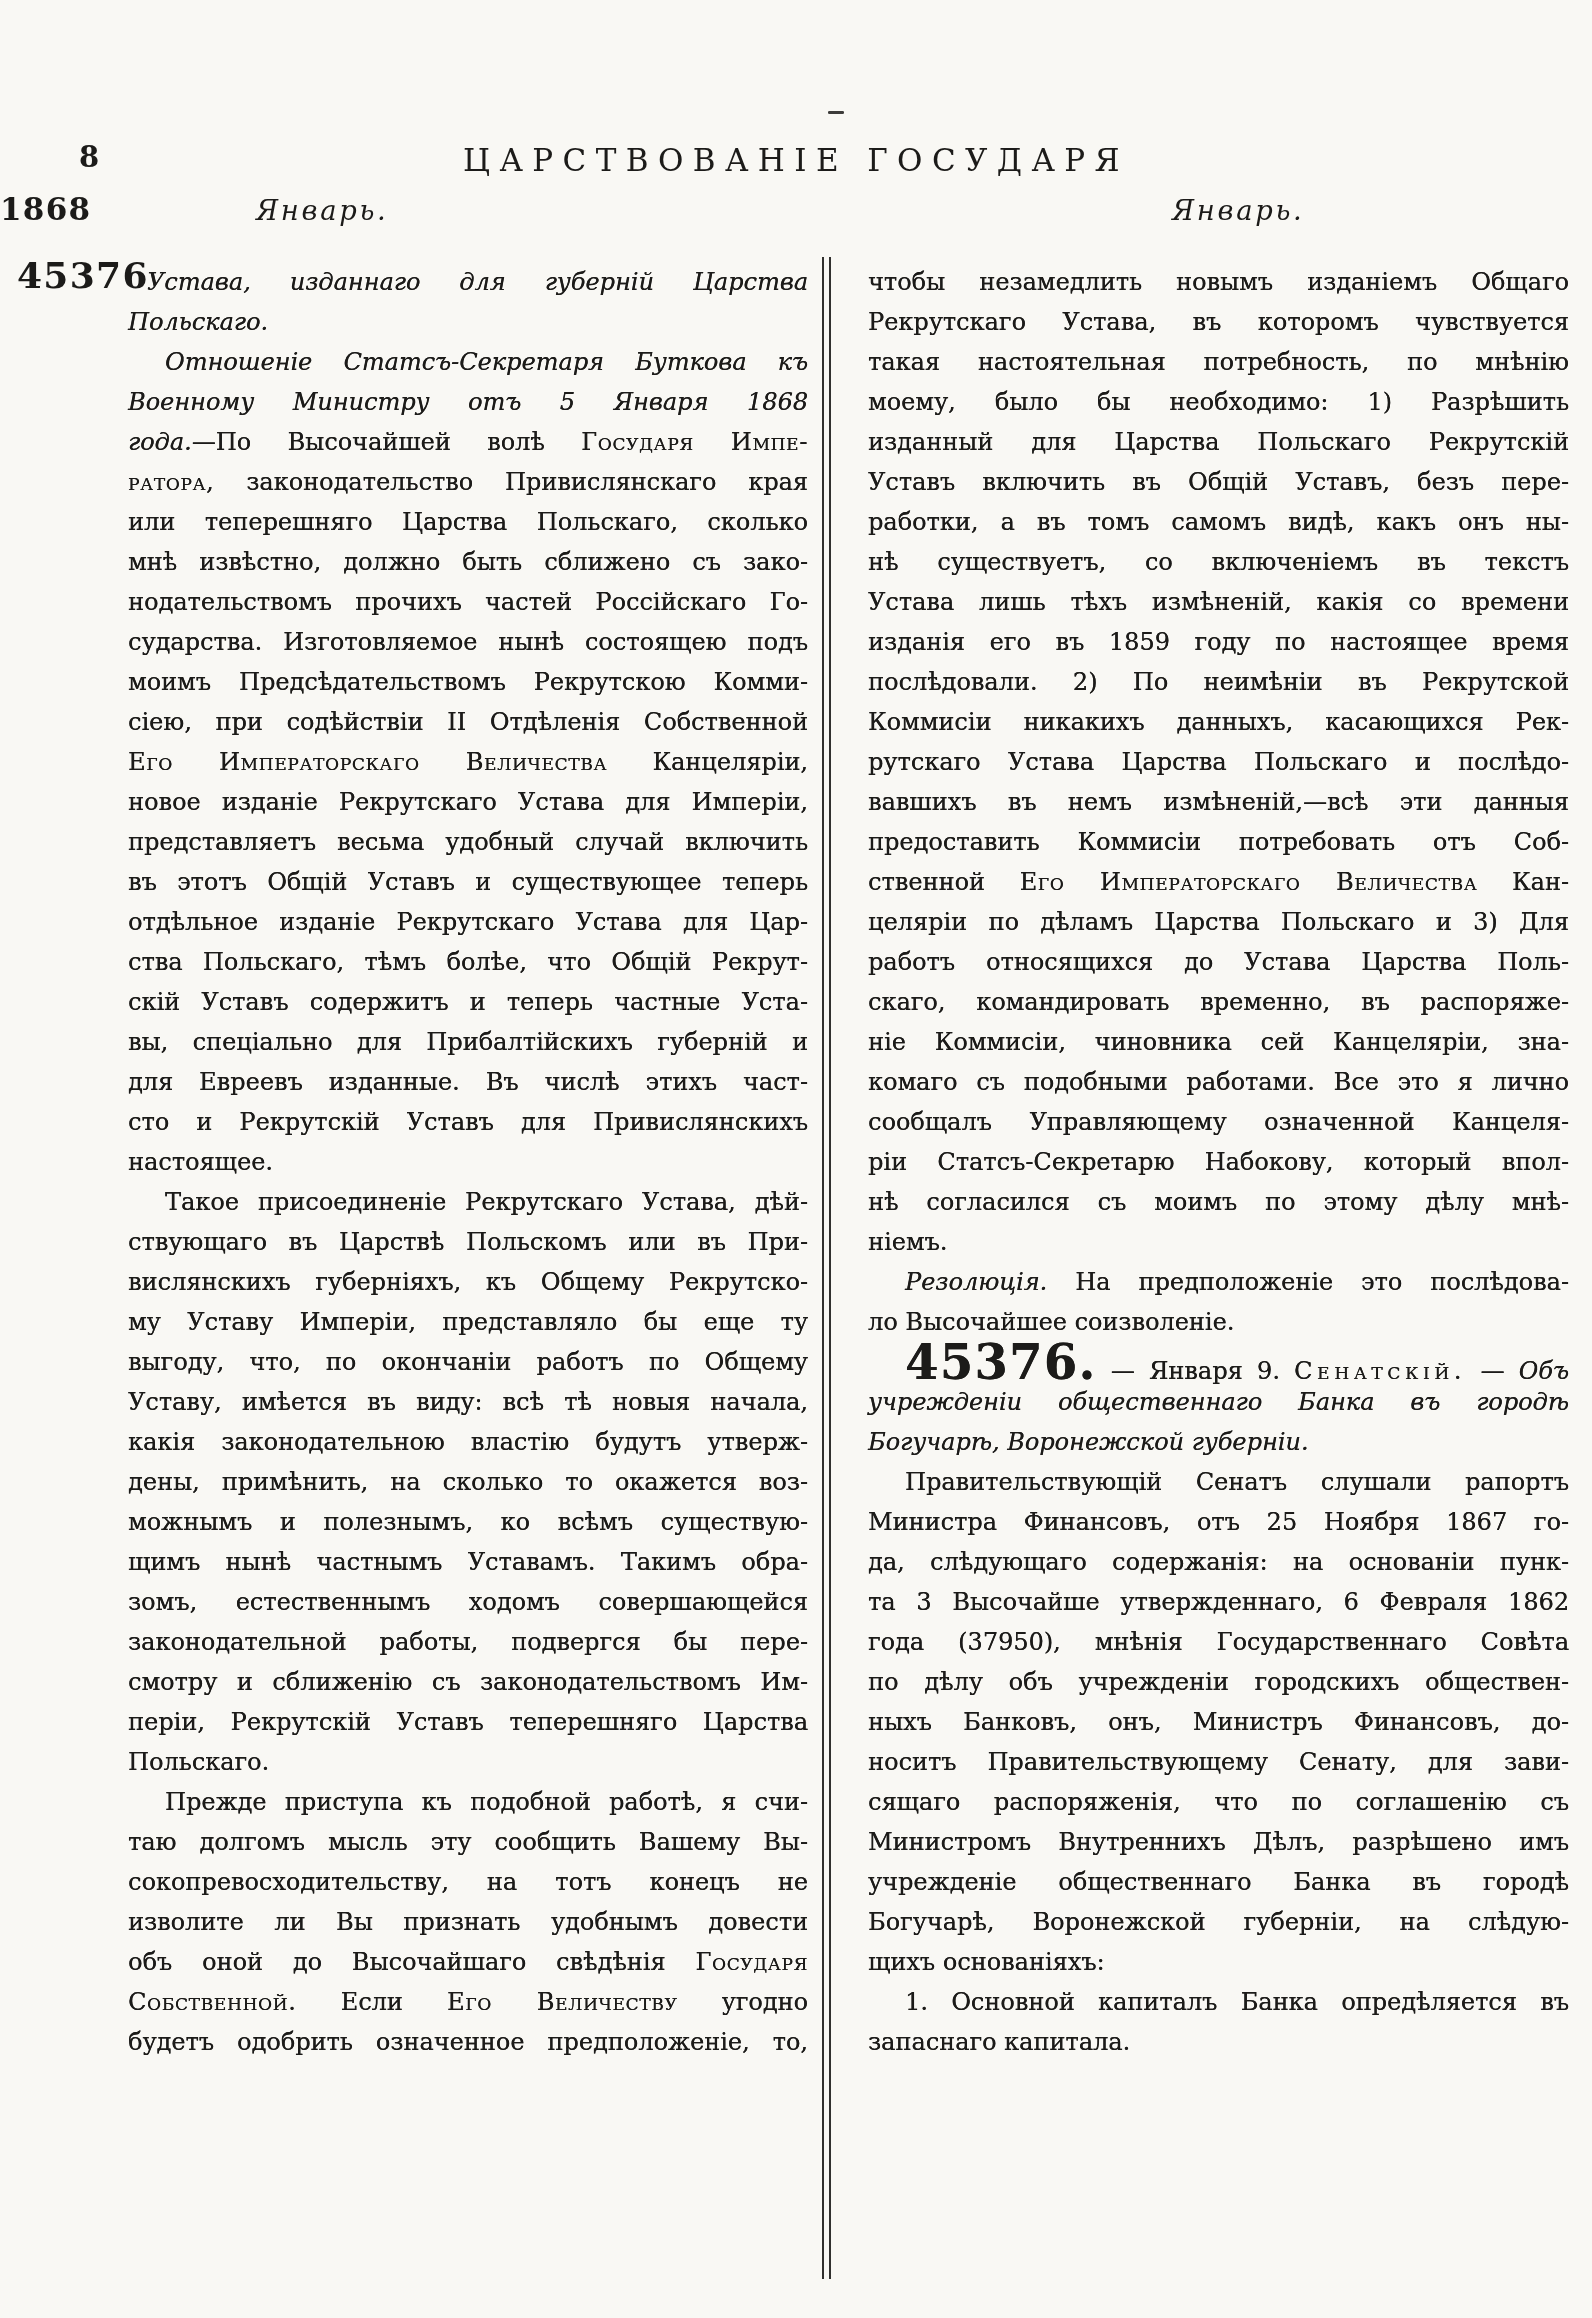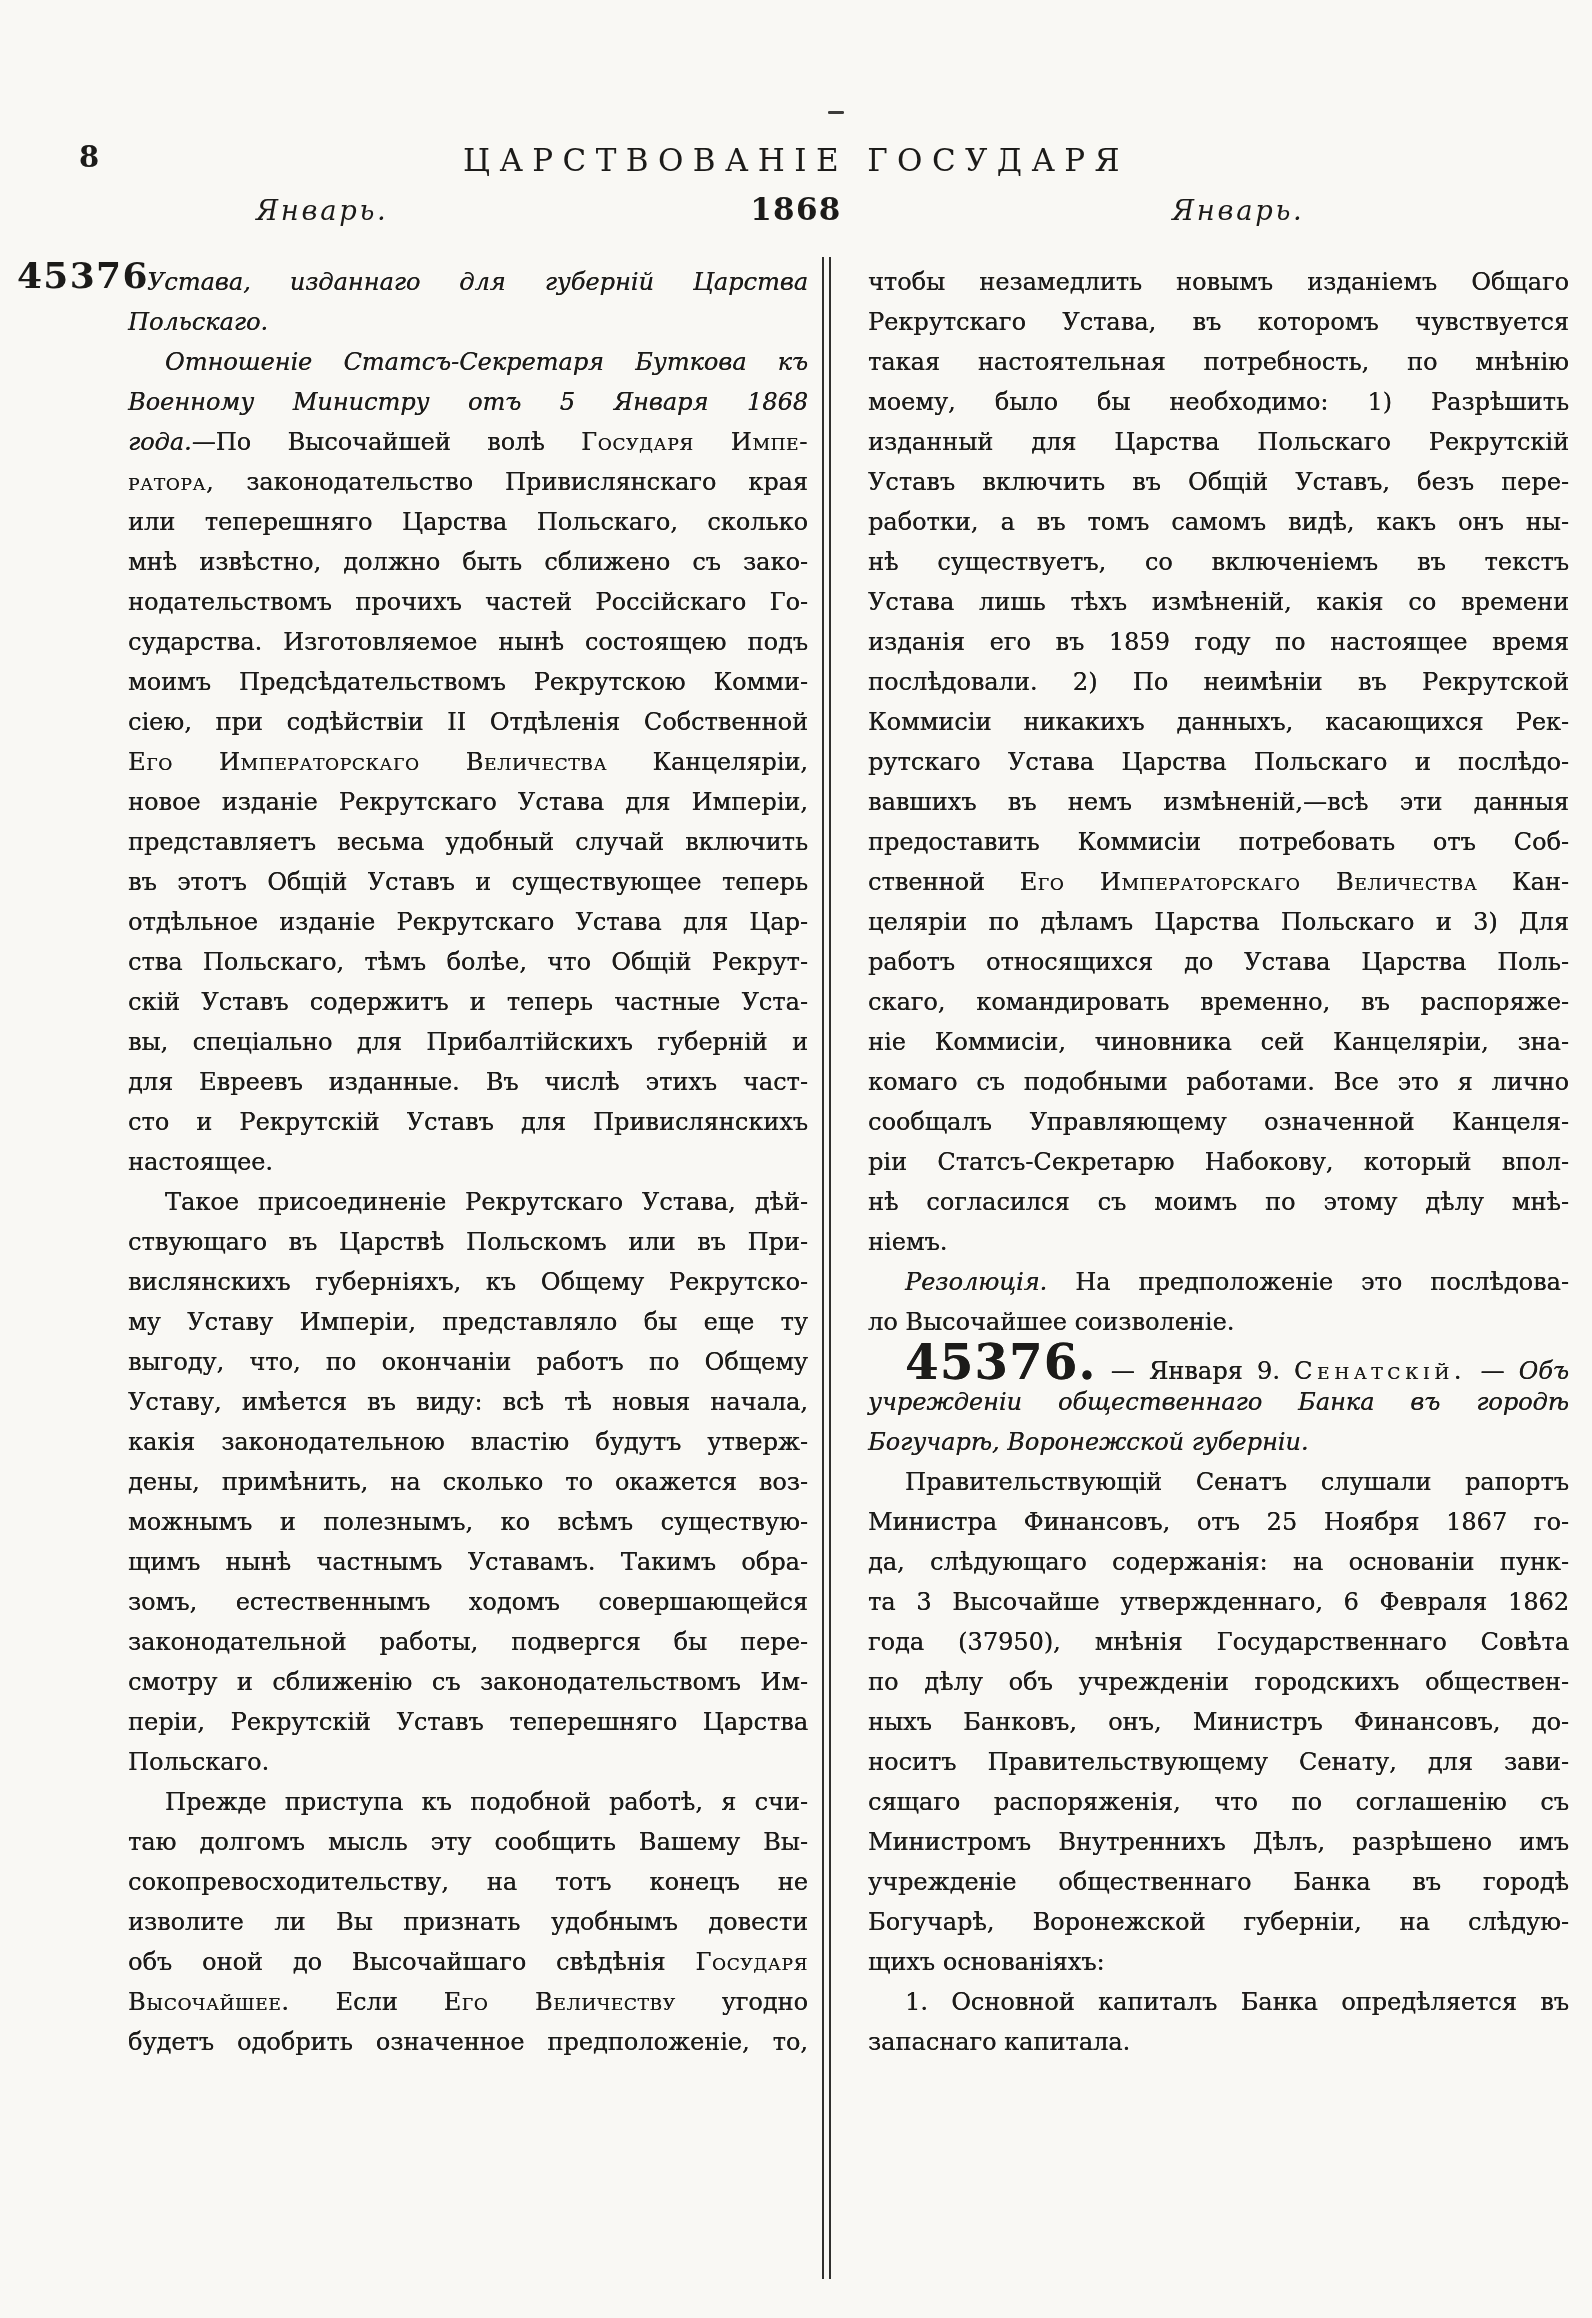--- a/index.html
+++ b/index.html
@@ -25,21 +25,21 @@
     text-align:center;
     font-size:31px;letter-spacing:9.4px;font-weight:normal;
     white-space:nowrap;
   }
   .month-left{
     position:absolute;left:256px;top:195px;
     font-style:italic;font-size:27.4px;letter-spacing:2.7px;
   }
   .year{
     position:absolute;left:0;right:0;top:191px;
-    text-align:center;font-size:31px;font-weight:bold;letter-spacing:1.3px;
+    font-size:31px;font-weight:bold;letter-spacing:1.3px;
   }
   .month-right{
     position:absolute;left:1172px;top:195px;
     font-style:italic;font-size:27.4px;letter-spacing:2.7px;
   }
   .artifact-dash{
     position:absolute;left:828px;top:111px;width:16px;height:3.3px;
     background:var(--ink);border-radius:1.3px;opacity:.85;
   }
   
@@ -129,21 +129,21 @@
       <div class="tline"><span class="seg-r">зомъ, естественнымъ ходомъ совершающейся</span></div>
       <div class="tline"><span class="seg-r">законодательной работы, подвергся бы пере-</span></div>
       <div class="tline"><span class="seg-r">смотру и сближенію съ законодательствомъ Им-</span></div>
       <div class="tline"><span class="seg-r">періи, Рекрутскій Уставъ теперешняго Царства</span></div>
       <div class="tline pend"><span class="seg-r">Польскаго.</span></div>
       <div class="tline ind"><span class="seg-r">Прежде приступа къ подобной работѣ, я счи-</span></div>
       <div class="tline"><span class="seg-r">таю долгомъ мысль эту сообщить Вашему Вы-</span></div>
       <div class="tline"><span class="seg-r">сокопревосходительству, на тотъ конецъ не</span></div>
       <div class="tline"><span class="seg-r">изволите ли Вы признать удобнымъ довести</span></div>
       <div class="tline"><span class="seg-r">объ оной до Высочайшаго свѣдѣнія </span><span class="seg-sc">Государя</span></div>
-      <div class="tline"><span class="seg-sc">Высочайшее.</span><span class="seg-r"> Если </span><span class="seg-sc">Его Величеству</span><span class="seg-r"> угодно</span></div>
+      <div class="tline"><span class="seg-sc">Собственной.</span><span class="seg-r"> Если </span><span class="seg-sc">Его Величеству</span><span class="seg-r"> угодно</span></div>
       <div class="tline"><span class="seg-r">будетъ одобрить означенное предположеніе, то,</span></div>
     </div>
 
   <div class="column col-right" id="col-right">
       <div class="tline"><span class="seg-r">чтобы незамедлить новымъ изданіемъ Общаго</span></div>
       <div class="tline"><span class="seg-r">Рекрутскаго Устава, въ которомъ чувствуется</span></div>
       <div class="tline"><span class="seg-r">такая настоятельная потребность, по мнѣнію</span></div>
       <div class="tline"><span class="seg-r">моему, было бы необходимо: 1) Разрѣшить</span></div>
       <div class="tline"><span class="seg-r">изданный для Царства Польскаго Рекрутскій</span></div>
       <div class="tline"><span class="seg-r">Уставъ включить въ Общій Уставъ, безъ пере-</span></div>

